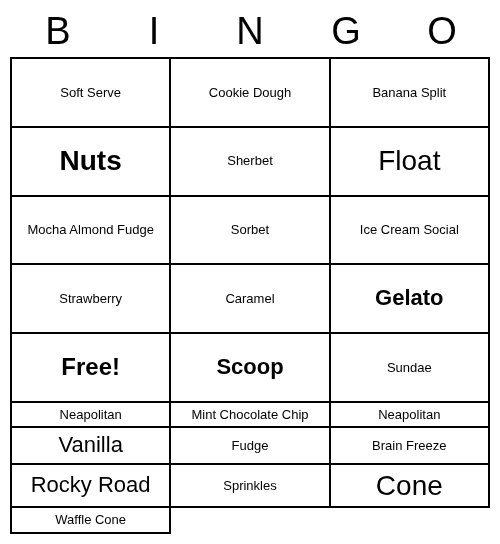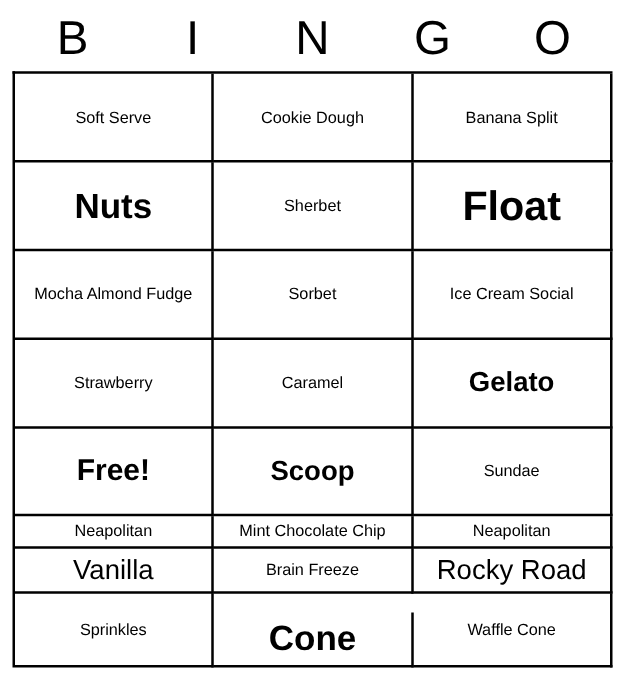--- a/index.html
+++ b/index.html
@@ -68,32 +68,33 @@
   <span class="bingo-header-letter">G</span>
   <span class="bingo-header-letter">O</span>
 </div>
 
 <div class="bingo-grid" id="grid-container">
 <div class="bingo-cell">Soft Serve</div>
     <div class="bingo-cell">Cookie Dough</div>
     <div class="bingo-cell">Banana Split</div>
     <div class="bingo-cell" style="font-size: 28px; font-weight: bold;">Nuts</div>
     <div class="bingo-cell">Sherbet</div>
-    <div class="bingo-cell" style="font-size: 33px; font-weight: bold;">Float</div>
+    <div class="bingo-cell" style="font-size: 28px; font-weight: normal;">Float</div>
     <div class="bingo-cell">Mocha Almond Fudge</div>
     <div class="bingo-cell">Sorbet</div>
     <div class="bingo-cell">Ice Cream Social</div>
     <div class="bingo-cell">Strawberry</div>
     <div class="bingo-cell">Caramel</div>
     <div class="bingo-cell" style="font-size: 22px; font-weight: bold;">Gelato</div>
     <div class="bingo-cell" style="font-size: 24px; font-weight: bold;">Free!</div>
     <div class="bingo-cell" style="font-size: 22px; font-weight: bold;">Scoop</div>
     <div class="bingo-cell">Sundae</div>
     <div class="bingo-cell">Neapolitan</div>
     <div class="bingo-cell">Mint Chocolate Chip</div>
     <div class="bingo-cell">Neapolitan</div>
     <div class="bingo-cell" style="font-size: 22px; font-weight: normal;">Vanilla</div>
+    <div class="bingo-cell">Fudge</div>
     <div class="bingo-cell">Brain Freeze</div>
     <div class="bingo-cell" style="font-size: 22px; font-weight: normal;">Rocky Road</div>
     <div class="bingo-cell">Sprinkles</div>
-    <div class="bingo-cell" style="font-size: 28px; font-weight: bold; margin-top: 15px;">Cone</div>
+    <div class="bingo-cell" style="font-size: 28px; font-weight: normal;">Cone</div>
     <div class="bingo-cell">Waffle Cone</div>
   </div>
 
 </body></html>

